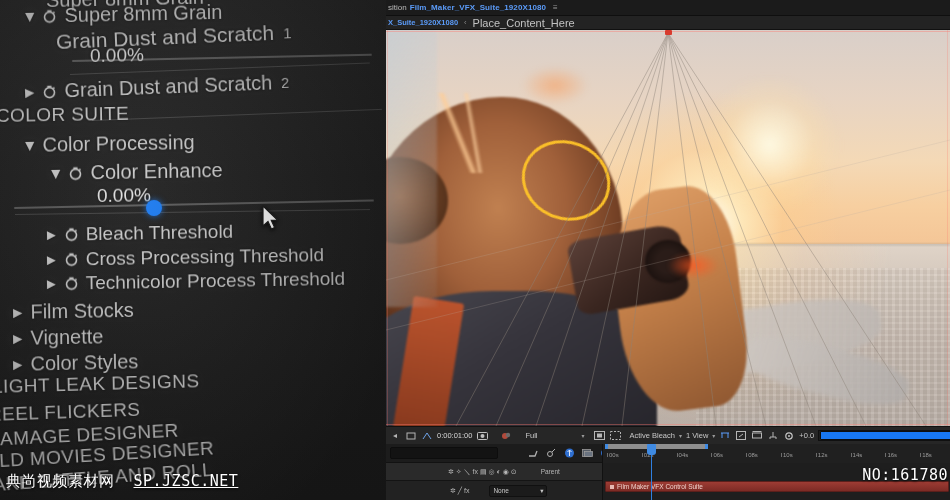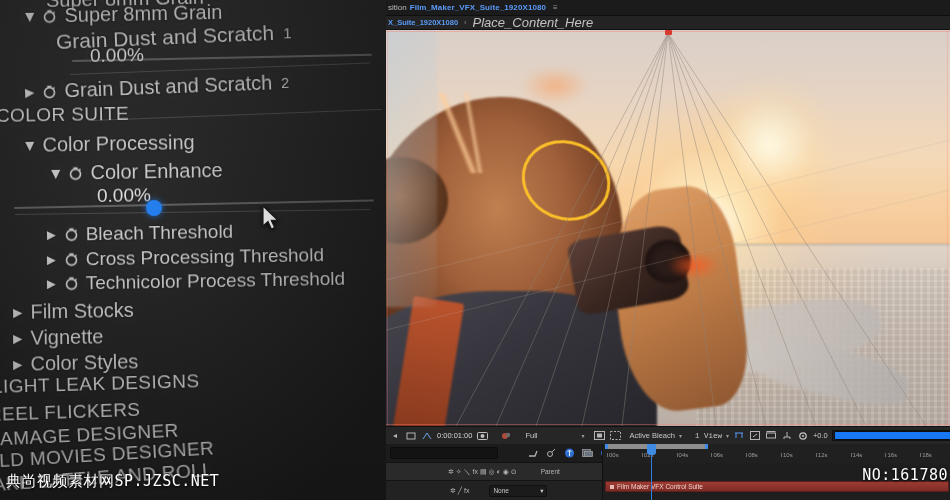--- a/index.html
+++ b/index.html
@@ -43,21 +43,21 @@
     filter:blur(.4px);
   }
   #cursor{ position:absolute; left:261px; top:205px; width:18px; height:26px; filter:drop-shadow(0 1px 2px rgba(0,0,0,.9)); }
 
   
   #watermark{
     position:absolute; left:6px; top:472px; color:#fff; font-size:15px;
     letter-spacing:.5px; text-shadow:0 1px 3px rgba(0,0,0,.95); white-space:nowrap; z-index:60;
   }
   #watermark .cn{ font-family:"DejaVu Sans", sans-serif; }
-  #watermark .url{ font-family:"DejaVu Sans Mono", monospace; margin-left:0; }
+  #watermark .url{ font-family:"DejaVu Sans Mono", monospace; margin-left:19px;text-decoration:underline; }
 
   
   #workspace{ position:absolute; left:386px; top:0; width:564px; height:500px; background:#1c1c1c; }
 
   
   #tabbar{
     position:absolute; left:0; top:0; width:564px; height:16px;
     background:#1b1b1b; border-bottom:1px solid #0f0f0f;
     display:flex; align-items:center; padding-left:2px; overflow:hidden;
   }
@@ -66,21 +66,21 @@
   .tab-menu-ico{ margin-left:7px; color:#9a9a9a; font-size:8px; }
 
   
   #breadcrumb{
     position:absolute; left:0; top:16px; width:564px; height:14px;
     background:#232323; display:flex; align-items:center; padding-left:2px;
     border-bottom:1px solid #111; overflow:hidden;
   }
   .bc-comp{ color:#5b9bf8; font-size:7.5px; font-weight:bold; }
   .bc-sep{ color:#8a8a8a; font-size:7.5px; margin:0 6px; }
-  .bc-item{ color:#c2c2c2; font-size:13px;font-style:italic; }
+  .bc-item{ color:#c2c2c2; font-size:11px; }
 
   
   #viewer{ position:absolute; left:0; top:30px; width:564px; height:396px; background:#000; overflow:hidden; }
   #frame{ position:absolute; inset:0; overflow:hidden; }
 
   
   .sky{
     position:absolute; left:0; top:0; width:100%; height:57%;
     background:
       radial-gradient(circle at 57% 86%, rgba(255,255,245,.98) 0%, rgba(255,236,190,.85) 9%, rgba(255,206,140,.45) 20%, rgba(255,190,150,0) 36%),
@@ -440,21 +440,21 @@
             <rect x="3" y="2.5" width="5" height="4" fill="#b5b5b5"></rect>
           </svg>
       </span>
       <span class="vt-ico">
         <svg width="11" height="9" viewBox="0 0 11 9">
             <rect x="0.5" y="0.5" width="10" height="8" fill="none" stroke="#b5b5b5" stroke-width="1" stroke-dasharray="2 1.5"></rect>
           </svg>
       </span>
       <span class="vt-text" style="margin-left:4px;">Active Bleach</span>
       <span class="vt-caret">▾</span>
-      <span class="vt-text" style="margin-left:9px;font-family:Liberation Mono, monospace;">1 View</span>
+      <span class="vt-text" style="">1 View</span>
       <span class="vt-caret">▾</span>
       <span class="vt-ico" style="color:#5b9bf8;">
         <svg width="10" height="9" viewBox="0 0 10 9">
             <path d="M1,2 h8 M2,2 v5 M8,2 v5" stroke="#5b9bf8" stroke-width="1" fill="none"></path>
           </svg>
       </span>
       <span class="vt-ico">
         <svg width="10" height="9" viewBox="0 0 10 9">
             <rect x="0.5" y="0.5" width="9" height="8" fill="none" stroke="#b5b5b5" stroke-width="1"></rect>
             <path d="M3,6 L7,3" stroke="#b5b5b5" stroke-width="1"></path>

